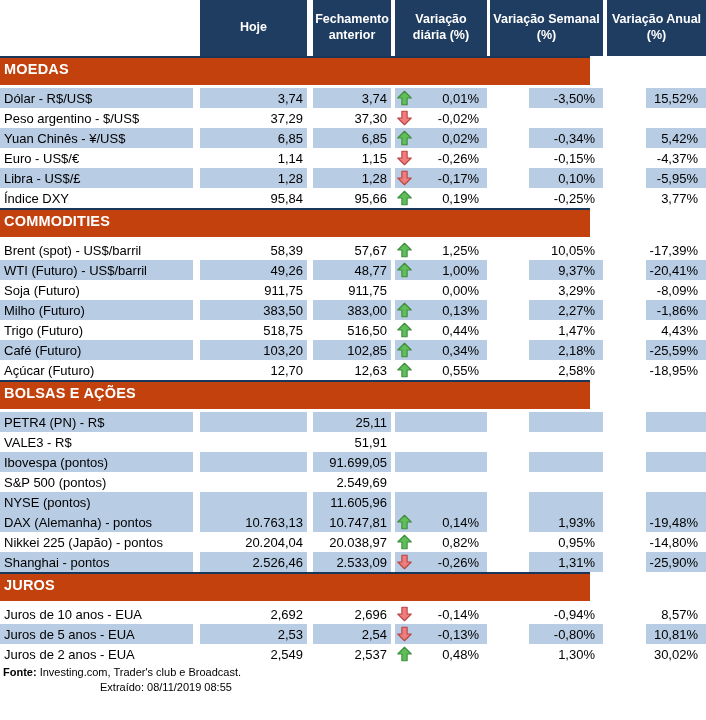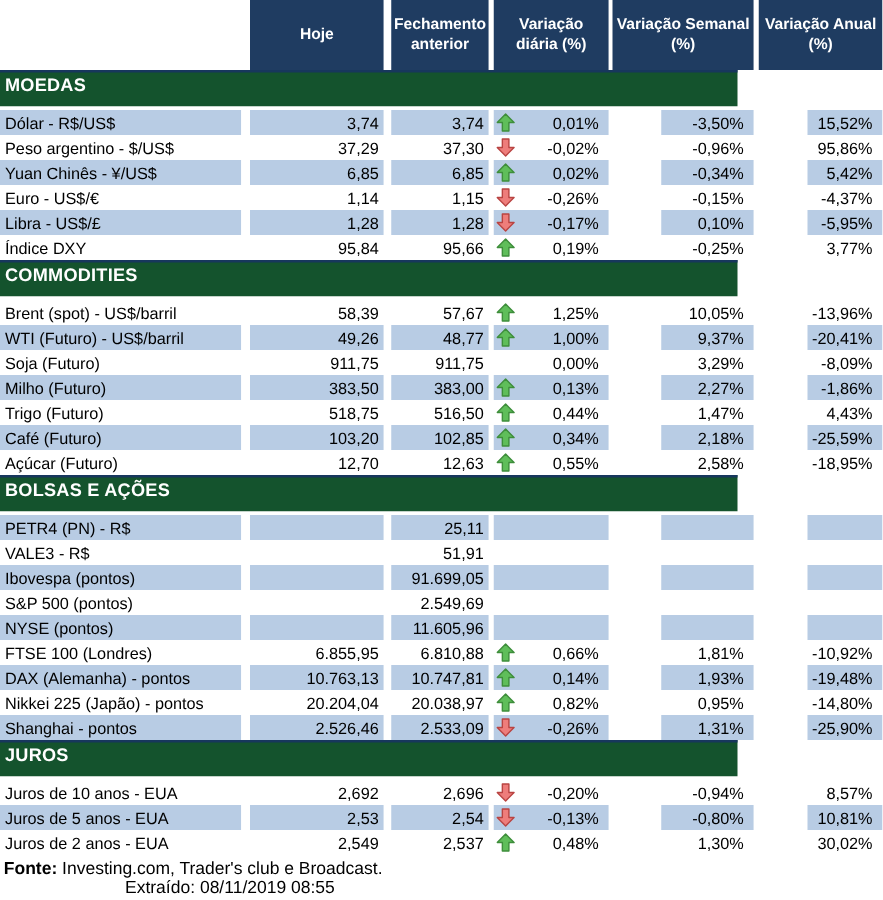--- a/index.html
+++ b/index.html
@@ -29,21 +29,21 @@
     display:flex;
     align-items:center;
     justify-content:center;
     text-align:center;
     padding:2px 3px;
   }
 
   
   .section-bar {
     height:29px;
-    background:#14532d;
+    background:#c2410c;
     border-top:2px solid #17375D;
     color:#fff;
     font-weight:bold;
     font-size:14.5px;
     padding:3px 0 0 4px;
     margin-bottom:3px;
     letter-spacing:0.2px;
   }
 
   
@@ -57,21 +57,21 @@
   .data-row .label-cell { padding-left:4px; justify-content:flex-start;text-align:right; }
   .data-row .num-cell   { padding-right:4px; justify-content:flex-end; }
   .data-row .pct-cell   { padding-right:8px; justify-content:flex-end;margin-left:39px; }
   .data-row .var-cell   { padding-right:8px; justify-content:space-between; }
   .data-row .var-cell .arrow-slot { width:18px; height:17px; display:flex; align-items:center; margin-left:2px; }
   .stripe-on  { background:#B8CCE4; }
   .stripe-off { background:#ffffff; }
   .sep { background:#ffffff; }
 
   
-  .footer { font-size:14px; padding-top:2px; }
+  .footer { font-size:11px; padding-top:2px; }
   .footer .line1 { padding-left:3px; height:15px; }
   .footer .line2 { padding-left:100px; height:15px; }
   .bold { font-weight:bold; }
 
   svg { display:block; }
 </style>
 </head>
 <body>
 
 <div class="sheet">
@@ -120,21 +120,20 @@
         <div class="sep"></div>
         <div class="cell var-cell stripe-off">
           <span class="arrow-slot">
             <svg width="15" height="16" viewBox="0 0 16 16">
               <polygon points="8,15.2 0.8,8 5.2,8 5.2,0.8 10.8,0.8 10.8,8 15.2,8" fill="#EE7D7B" stroke="#B94442" stroke-width="1.2" stroke-linejoin="round"></polygon>
             </svg>
           </span>
           <span>-0,02%</span>
         </div>
         <div class="sep"></div>
-        <div class="cell pct-cell stripe-off">-0,96%</div>
         <div class="sep"></div>
         <div class="cell pct-cell stripe-off">95,86%</div>
       </div>
       <div class="grid-row data-row">
         <div class="cell label-cell stripe-on">Yuan Chinês - ¥/US$</div>
         <div class="sep"></div>
         <div class="cell num-cell stripe-on">6,85</div>
         <div class="sep"></div>
         <div class="cell num-cell stripe-on">6,85</div>
         <div class="sep"></div>
@@ -223,21 +222,21 @@
           <span class="arrow-slot">
             <svg width="15" height="16" viewBox="0 0 16 16">
               <polygon points="8,0.8 15.2,8 10.8,8 10.8,15.2 5.2,15.2 5.2,8 0.8,8" fill="#5FBE5A" stroke="#3E8E3B" stroke-width="1.2" stroke-linejoin="round"></polygon>
             </svg>
           </span>
           <span>1,25%</span>
         </div>
         <div class="sep"></div>
         <div class="cell pct-cell stripe-off">10,05%</div>
         <div class="sep"></div>
-        <div class="cell pct-cell stripe-off">-13,96%</div>
+        <div class="cell pct-cell stripe-off">-17,39%</div>
       </div>
       <div class="grid-row data-row">
         <div class="cell label-cell stripe-on">WTI (Futuro) - US$/barril</div>
         <div class="sep"></div>
         <div class="cell num-cell stripe-on">49,26</div>
         <div class="sep"></div>
         <div class="cell num-cell stripe-on">48,77</div>
         <div class="sep"></div>
         <div class="cell var-cell stripe-on">
           <span class="arrow-slot">
@@ -423,40 +422,20 @@
         <div class="cell var-cell stripe-on">
           <span class="arrow-slot"></span>
           <span></span>
         </div>
         <div class="sep"></div>
         <div class="cell pct-cell stripe-on"></div>
         <div class="sep"></div>
         <div class="cell pct-cell stripe-on"></div>
       </div>
       <div class="grid-row data-row">
-        <div class="cell label-cell stripe-off">FTSE 100 (Londres)</div>
-        <div class="sep"></div>
-        <div class="cell num-cell stripe-off">6.855,95</div>
-        <div class="sep"></div>
-        <div class="cell num-cell stripe-off">6.810,88</div>
-        <div class="sep"></div>
-        <div class="cell var-cell stripe-off">
-          <span class="arrow-slot">
-            <svg width="15" height="16" viewBox="0 0 16 16">
-              <polygon points="8,0.8 15.2,8 10.8,8 10.8,15.2 5.2,15.2 5.2,8 0.8,8" fill="#5FBE5A" stroke="#3E8E3B" stroke-width="1.2" stroke-linejoin="round"></polygon>
-            </svg>
-          </span>
-          <span>0,66%</span>
-        </div>
-        <div class="sep"></div>
-        <div class="cell pct-cell stripe-off">1,81%</div>
-        <div class="sep"></div>
-        <div class="cell pct-cell stripe-off">-10,92%</div>
-      </div>
-      <div class="grid-row data-row">
         <div class="cell label-cell stripe-on">DAX (Alemanha) - pontos</div>
         <div class="sep"></div>
         <div class="cell num-cell stripe-on">10.763,13</div>
         <div class="sep"></div>
         <div class="cell num-cell stripe-on">10.747,81</div>
         <div class="sep"></div>
         <div class="cell var-cell stripe-on">
           <span class="arrow-slot">
             <svg width="15" height="16" viewBox="0 0 16 16">
               <polygon points="8,0.8 15.2,8 10.8,8 10.8,15.2 5.2,15.2 5.2,8 0.8,8" fill="#5FBE5A" stroke="#3E8E3B" stroke-width="1.2" stroke-linejoin="round"></polygon>
@@ -516,21 +495,21 @@
         <div class="cell num-cell stripe-off">2,692</div>
         <div class="sep"></div>
         <div class="cell num-cell stripe-off">2,696</div>
         <div class="sep"></div>
         <div class="cell var-cell stripe-off">
           <span class="arrow-slot">
             <svg width="15" height="16" viewBox="0 0 16 16">
               <polygon points="8,15.2 0.8,8 5.2,8 5.2,0.8 10.8,0.8 10.8,8 15.2,8" fill="#EE7D7B" stroke="#B94442" stroke-width="1.2" stroke-linejoin="round"></polygon>
             </svg>
           </span>
-          <span>-0,20%</span>
+          <span>-0,14%</span>
         </div>
         <div class="sep"></div>
         <div class="cell pct-cell stripe-off">-0,94%</div>
         <div class="sep"></div>
         <div class="cell pct-cell stripe-off">8,57%</div>
       </div>
       <div class="grid-row data-row">
         <div class="cell label-cell stripe-on">Juros de 5 anos - EUA</div>
         <div class="sep"></div>
         <div class="cell num-cell stripe-on">2,53</div>

